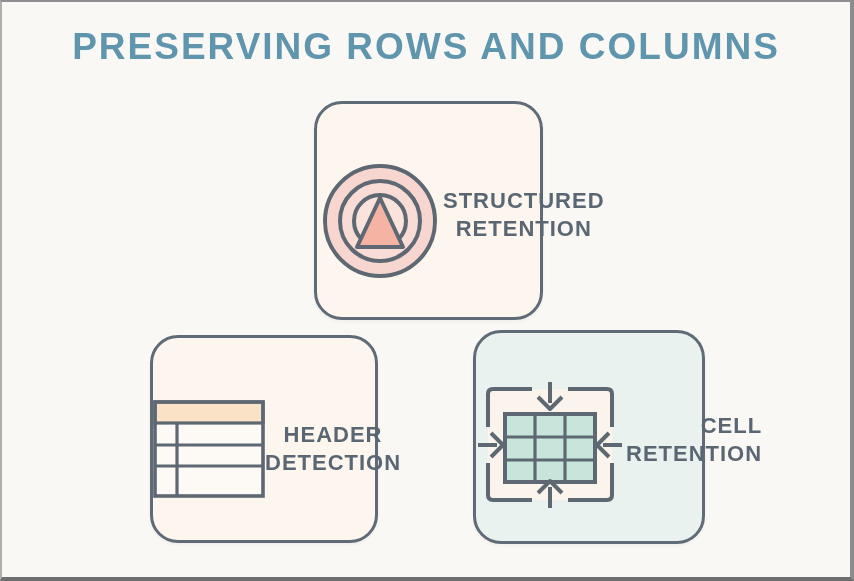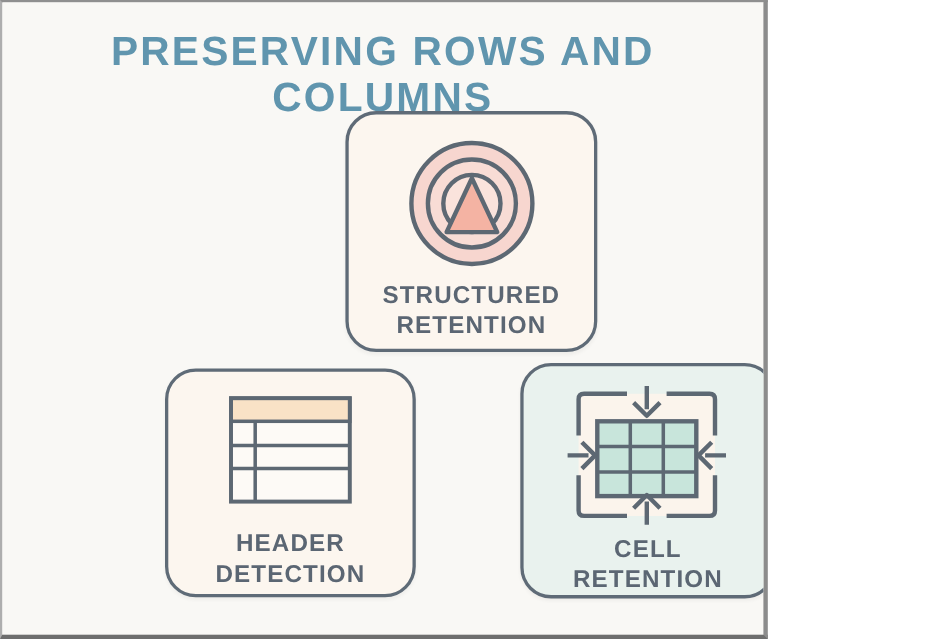--- a/index.html
+++ b/index.html
@@ -1,19 +1,19 @@
 <!DOCTYPE html>
 <html style="--canvas_bg: #f9f8f5; --title: #6095ae; --card_border: #5f6b77; --label: #5b6673; --line: #5d6873; --cream_card: #fcf6ef; --mint_card: #e9f2ee; --pink: #f7d6cf; --pink_mid: #f8dcd5; --pink_inner: #fae3dc; --triangle: #f4b3a3; --peach: #f9e2c6; --row_fill: #fdfaf6; --teal_cell: #c8e5db; --frame_inner: #fbf4ec;"><head>
 <meta charset="utf-8">
 <style>
   html,body{margin:0;padding:0;background:#ffffff;}
   *{box-sizing:border-box;}
   .canvas{
     position:relative;
-    width:698px;height:581px;
+    width:854px;height:581px;
     background:var(--canvas_bg,#f9f8f5);
     border-style:solid;
     border-width:2px 4px 4px 2px;
     border-color:#8f8f8f #8c8c8c #6e6e6e #aeaeae;
     overflow:hidden;
     font-family:"Liberation Sans", sans-serif;
   }
   .title{
     position:absolute;
     top:24px;left:0;right:0;
@@ -21,21 +21,21 @@
     font-size:37px;
     font-weight:700;
     letter-spacing:2px;
     color:var(--title,#6095ae);
   }
   .card{
     position:absolute;
     border:3px solid var(--card_border,#5f6b77);
     border-radius:28px;
     display:flex;
-    flex-direction:column;
+    flex-direction:row;
     align-items:center;
     box-shadow:0 2px 3px rgba(90,90,90,0.06);
   }
   .card.cream{background:var(--cream_card,#fcf6ef);}
   .card.mint{background:var(--mint_card,#e9f2ee);}
   .card-structured{left:312px;top:99px;width:229px;height:219px;}
   .card-header{left:148px;top:333px;width:228px;height:208px;}
   .card-cell{left:471px;top:328px;width:232px;height:214px;}
   .icon-wrap{display:flex;align-items:center;justify-content:center;}
   .card-structured .icon-wrap{margin-top:20px;height:122px;}
@@ -44,21 +44,21 @@
   .card-label{
     margin-top:8px;
     text-align:center;
     font-size:22px;
     font-weight:700;
     letter-spacing:1px;
     line-height:28px;
     color:var(--label,#5b6673);
   }
   .card-header .card-label{margin-top:20px;}
-  .card-cell .card-label{margin-top:6px;}
+  .card-cell .card-label{margin-top:6px;text-align:right;}
   
   .ln{stroke:var(--line,#5d6873);fill:none;}
   .fill-pink{fill:var(--pink,#f7d6cf);}
   .fill-pink-mid{fill:var(--pink_mid,#f8dcd5);}
   .fill-pink-in{fill:var(--pink_inner,#fae3dc);}
   .fill-tri{fill:var(--triangle,#f4b3a3);}
   .fill-peach{fill:var(--peach,#f9e2c6);}
   .fill-row{fill:var(--row_fill,#fdfaf6);}
   .fill-cell{fill:var(--teal_cell,#c8e5db);}
   .fill-frame{fill:var(--frame_inner,#fbf4ec);}

